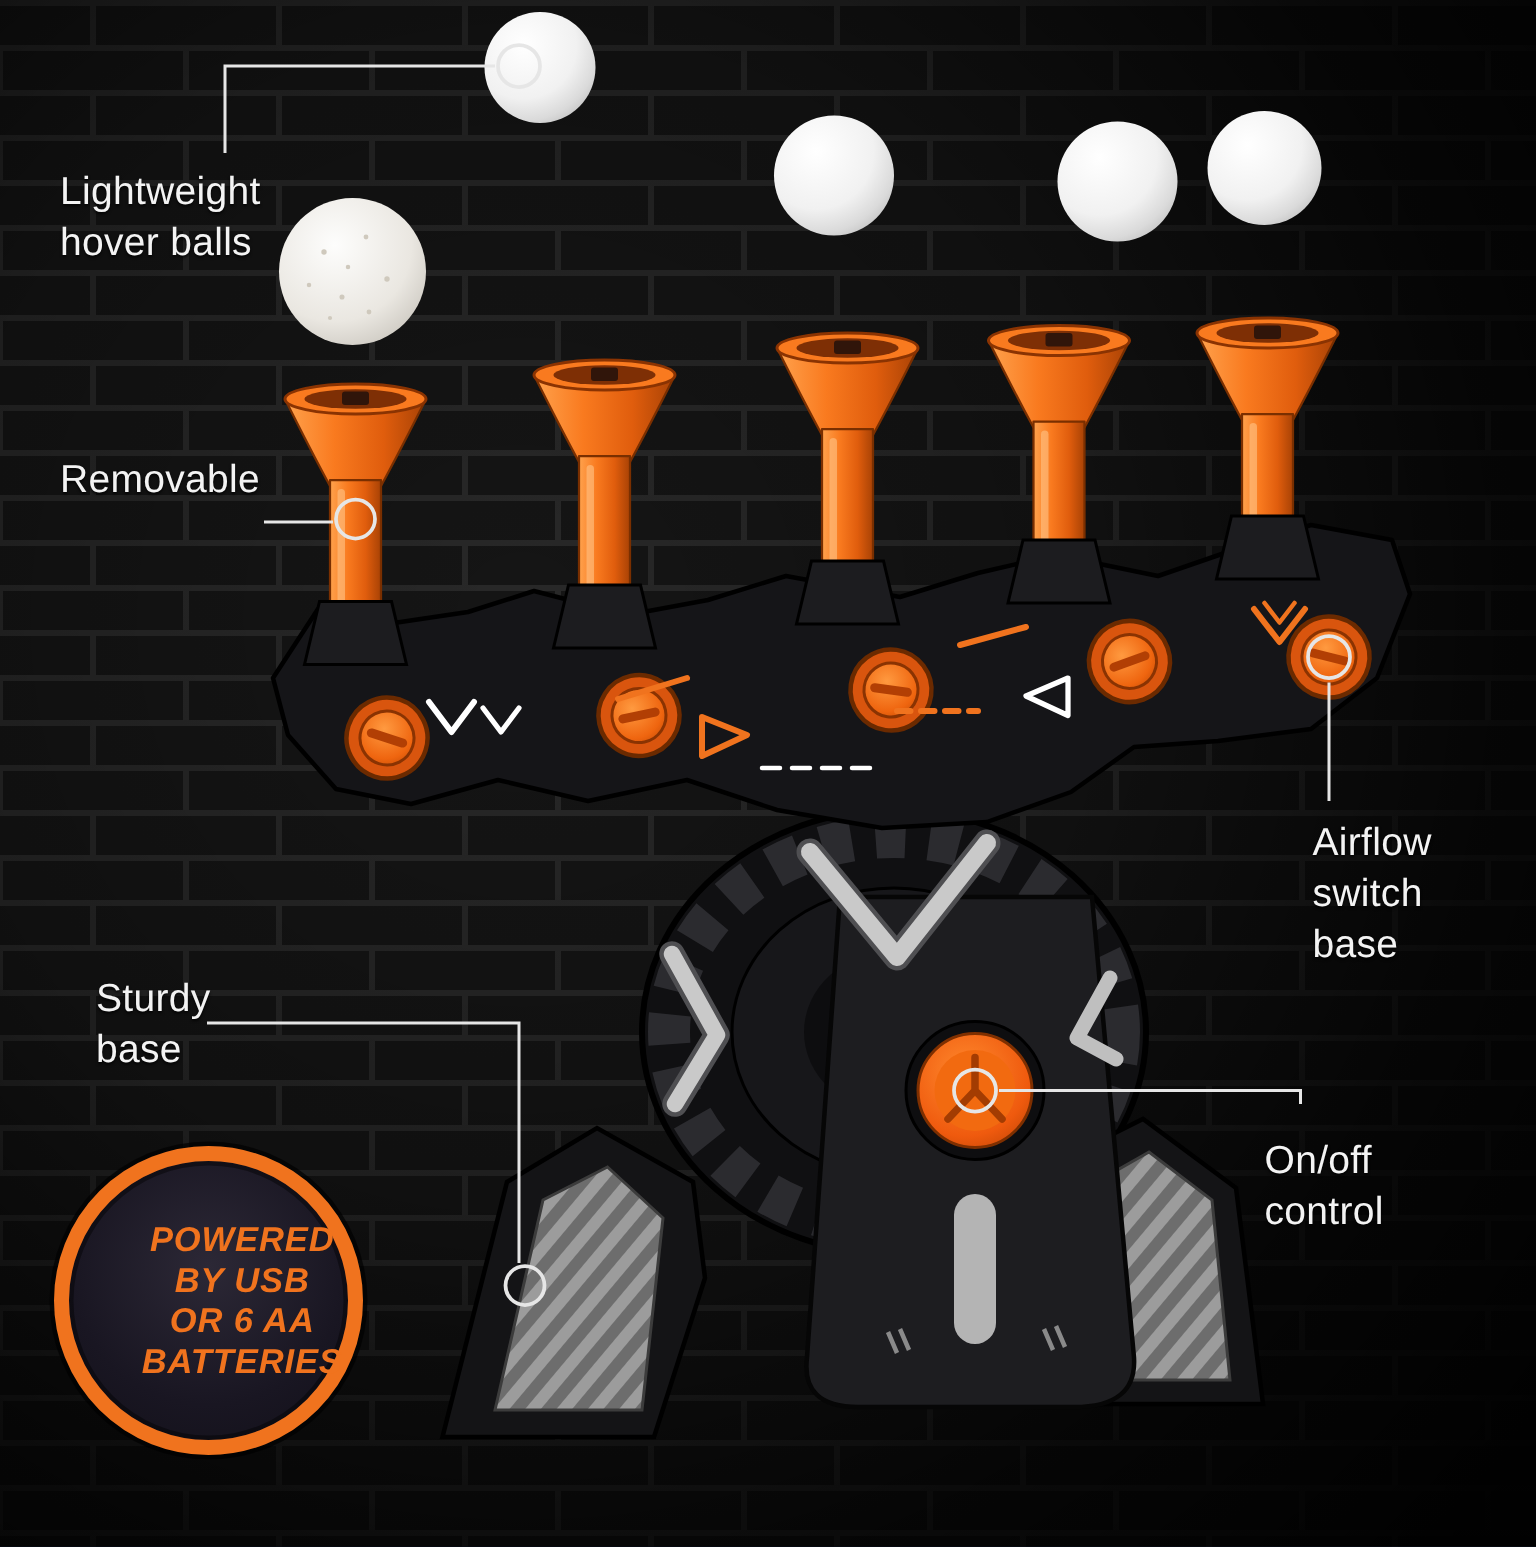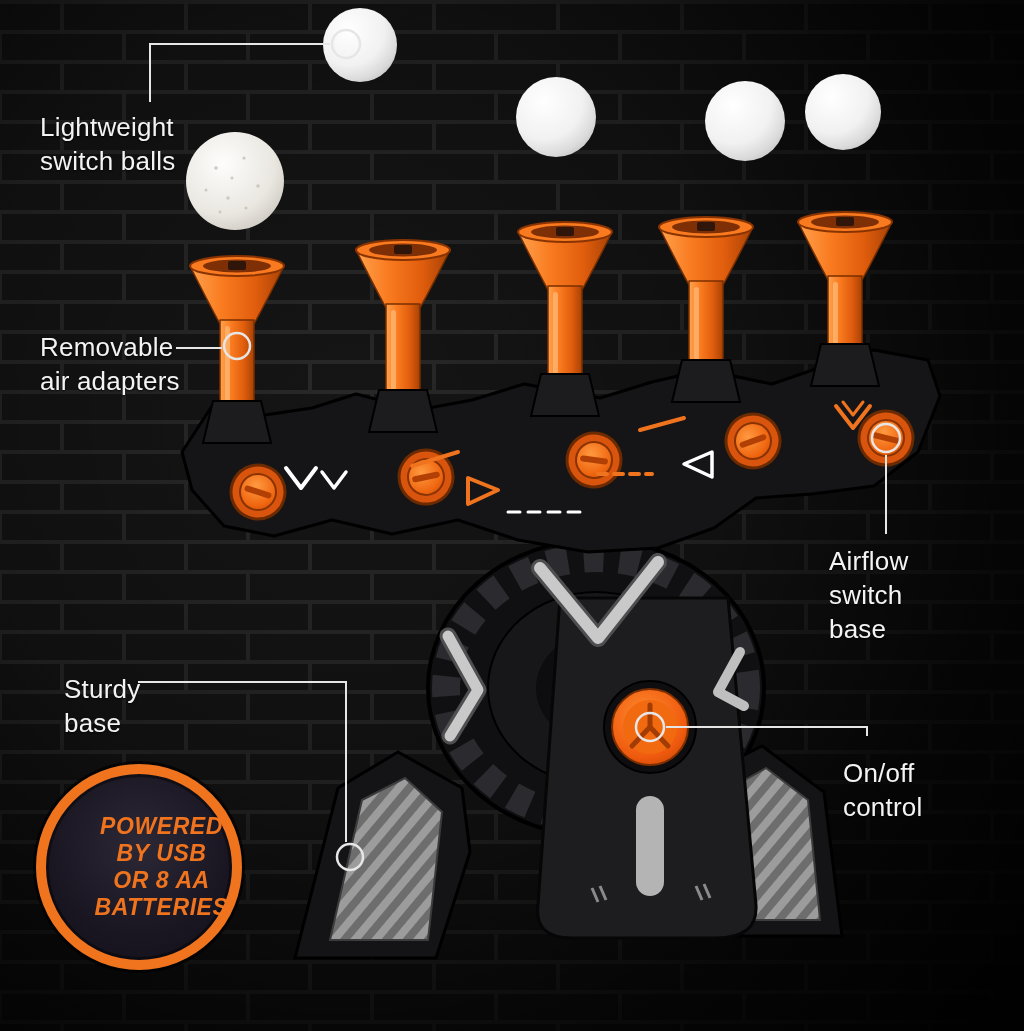--- a/index.html
+++ b/index.html
@@ -251,44 +251,43 @@
       <circle cx="886" cy="438" r="14" stroke-width="2.5"></circle>
       <path d="M138 682 L346 682 L346 842"></path>
       <circle cx="350" cy="857" r="13" stroke-width="2.5"></circle>
       <path d="M666 727 L867 727 L867 736"></path>
       <circle cx="650" cy="727" r="14" stroke-width="2.5"></circle>
     </g>
   </svg>
 
   <div class="callout" style="left:40px;top:110px;">
     <span>Lightweight</span>
-    <span>switch balls</span>
-  </div>
-
-  <div class="callout" style="left:40px;top:330px;">
+    <span>hover balls</span>
+  </div>
+
+  <div class="callout" style="left:40px;top:302px;">
     <span>Removable</span>
-    <span>air adapters</span>
-  </div>
-
-  <div class="callout" style="left:829px;top:544px;">
+  </div>
+
+  <div class="callout" style="left:875px;top:544px;">
     <span>Airflow</span>
     <span>switch</span>
     <span>base</span>
   </div>
 
-  <div class="callout" style="left:64px;top:648px;margin-top:24px;">
+  <div class="callout" style="left:64px;top:648px;">
     <span>Sturdy</span>
     <span>base</span>
   </div>
 
   <div class="callout" style="left:843px;top:740px;margin-top:16px;">
     <span>On/off</span>
     <span>control</span>
   </div>
 
   <div class="badge">
     <span>POWERED</span>
     <span>BY USB</span>
-    <span>OR 8 AA</span>
+    <span>OR 6 AA</span>
     <span>BATTERIES</span>
   </div>
 
 </div>
 
 </body></html>

